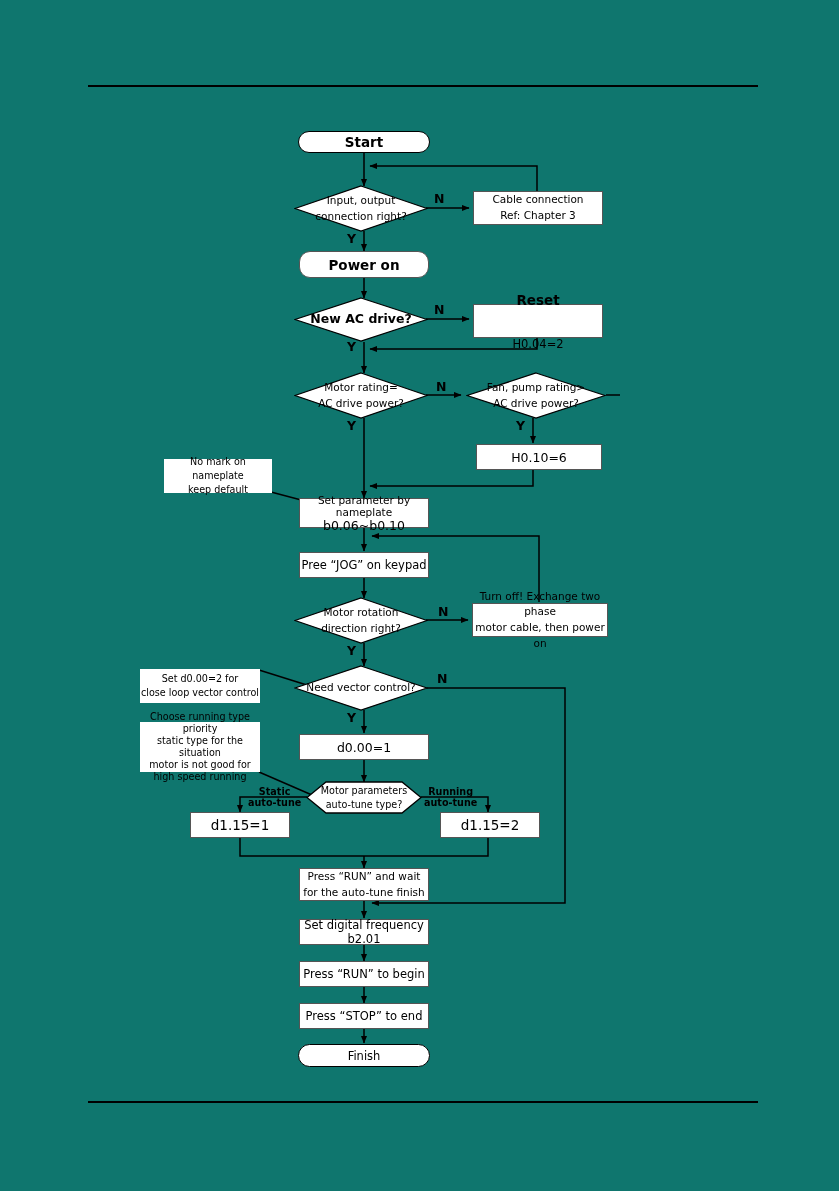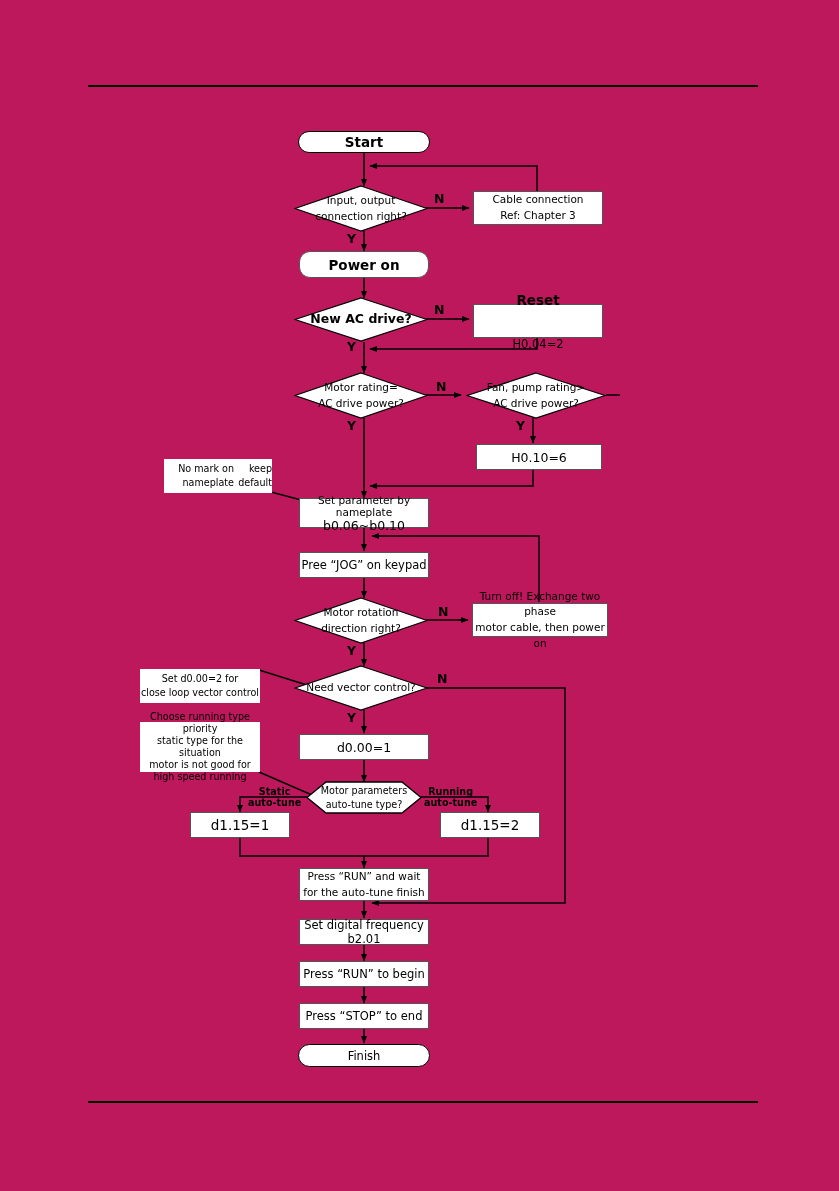--- a/index.html
+++ b/index.html
@@ -1,18 +1,18 @@
 <!DOCTYPE html>
 <html><head>
 <meta charset="utf-8">
 <title>AC Drive Commissioning Flowchart</title>
 <style>
   html,body{margin:0;padding:0;background:#ffffff;}
   body{font-family:"DejaVu Sans","Liberation Sans",sans-serif;}
-  #page{position:relative;width:839px;height:1191px;background:#be185d;overflow:hidden;}
+  #page{position:relative;width:839px;height:1191px;background:#0f766e;overflow:hidden;}
   .rule{position:absolute;background:#000;}
   svg#wires{position:absolute;left:0;top:0;width:839px;height:1191px;}
   .node{position:absolute;box-sizing:border-box;display:flex;align-items:center;
         justify-content:center;text-align:center;color:#000;background:#fff;}
   .rect{border:1.4px solid #555;}
   .term{border:1.6px solid #000;border-radius:999px;}
   .note{position:absolute;box-sizing:border-box;display:flex;align-items:center;
         justify-content:center;text-align:center;color:#000;background:#fff;}
   .dia,.hex{position:absolute;display:flex;align-items:center;justify-content:center;
         text-align:center;color:#000;}
@@ -172,21 +172,21 @@
       <div>Fan, pump rating&gt;</div>
       <div>AC drive power?</div>
     </div>
   </div>
   <div class="lab t12 b" style="left:516px;top:419px;">Y</div>
 
   <div class="node rect t12" style="left:476px;top:444px;width:126px;height:26px;">
     <span>H0.10=6</span>
   </div>
 
-  <div class="note t9 nl" style="left:164px;top:459px;width:108px;height:34px;flex-direction:row;text-align:right;">
+  <div class="note t9 nl" style="left:164px;top:459px;width:108px;height:34px;flex-direction:column;">
     <span>No mark on nameplate</span>
     <span>keep default</span>
   </div>
 
   <div class="node rect" style="left:299px;top:498px;width:130px;height:30px;flex-direction:column;">
     <span class="t10">Set parameter by nameplate</span>
     <span class="t12">b0.06~b0.10</span>
   </div>
 
   <div class="node rect t11" style="left:299px;top:552px;width:130px;height:26px;">

